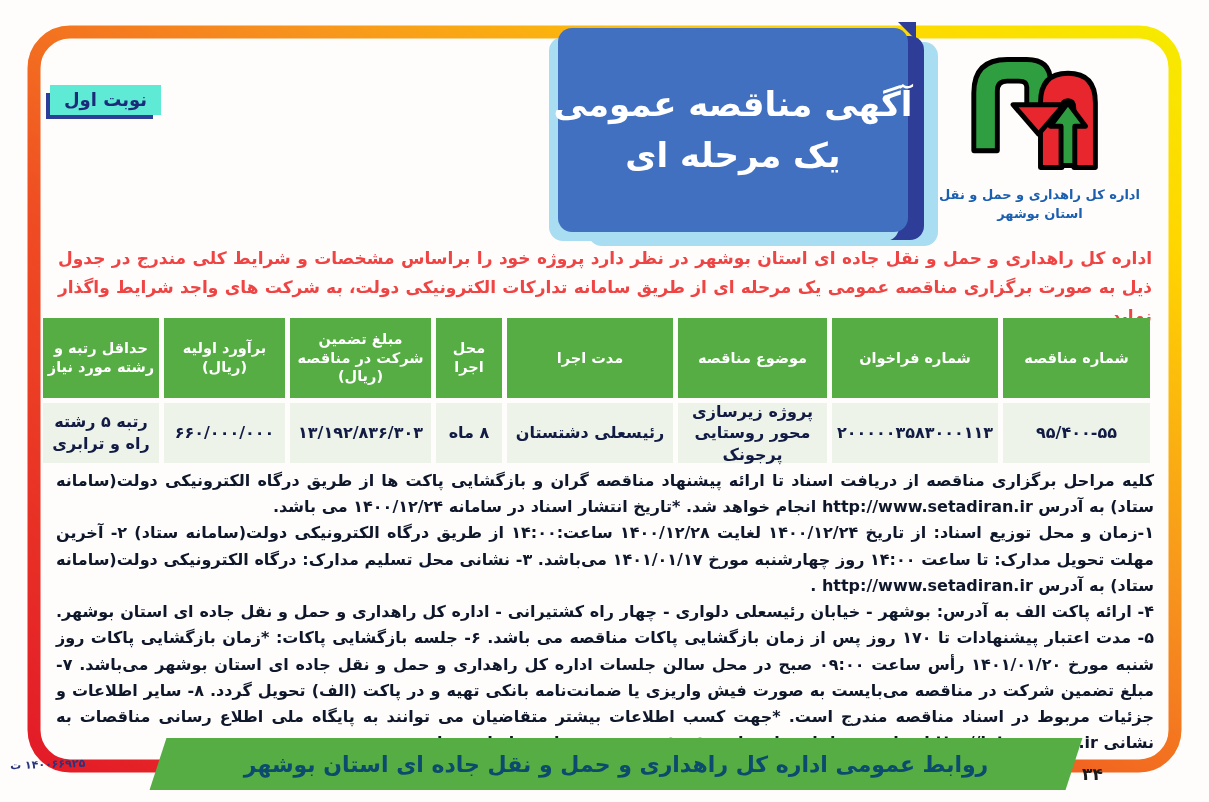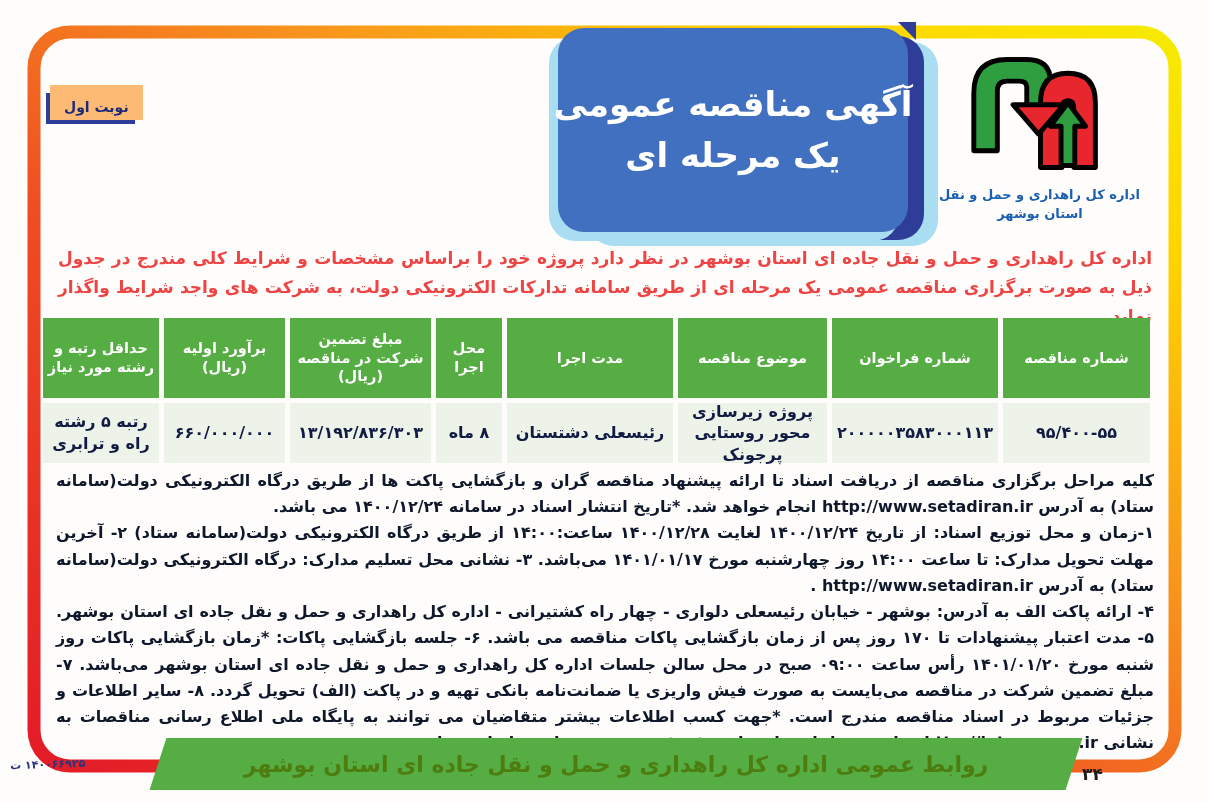--- a/index.html
+++ b/index.html
@@ -10,32 +10,32 @@
     background:#fefdfb;
     overflow:hidden;
     font-family:"DejaVu Sans", sans-serif;
     direction:rtl;
   }
   .frame-svg { position:absolute; inset:0; pointer-events:none; z-index:1; }
 
   
   .badge {
     position:absolute; left:50px; top:85px; z-index:3;
-    background:#fdba74; color:#1c2a7a;
-    font-size:14px; font-weight:bold;
-    padding:14px 14px 5px 14px;
+    background:#5eead4; color:#1c2a7a;
+    font-size:18px; font-weight:bold;
+    padding:4px 14px 5px 14px;
     box-shadow:-6px 6px 0 -2px #2e3d97;
   }
 
   
   .title-box {
     position:absolute; left:558px; top:28px; z-index:4;
     width:350px; height:204px;
     background:#4170c0;
-    border-radius:26px;
+    border-radius:14px;
     box-shadow:-9px 9px 0 #a9ddf1, 16px 8px 0 #2e3d97, 30px 14px 0 #a9ddf1;
     display:flex; flex-direction:column; align-items:center; justify-content:center;
     gap:10px;
   }
   .title-box .corner-accent {
     position:absolute; right:-8px; top:-6px;
     width:0; height:0;
     border-top:18px solid #2e3d97;
     border-left:18px solid transparent;
   }
@@ -86,21 +86,21 @@
 
   
   .footer-banner {
     position:absolute; left:158px; top:738px; width:916px; height:52px; z-index:5;
   }
   .footer-banner .bg {
     position:absolute; inset:0; background:#56ad43; transform:skewX(-18deg);
   }
   .footer-banner .txt {
     position:absolute; inset:0; display:flex; align-items:center; justify-content:center;
-    color:#4d7c0f; font-size:22px; font-weight:bold; white-space:nowrap;
+    color:#0c4a6e; font-size:22px; font-weight:bold; white-space:nowrap;
   }
 
   .page-number {
     position:absolute; left:1082px; top:764px; z-index:4;
     color:#1b1b1b; font-size:17px; font-weight:bold;text-align:center;
   }
   .reg-code {
     position:absolute; left:10px; top:758px; z-index:4;
     color:#27357e; font-size:11px; font-weight:bold; transform:rotate(-2deg);
   }

